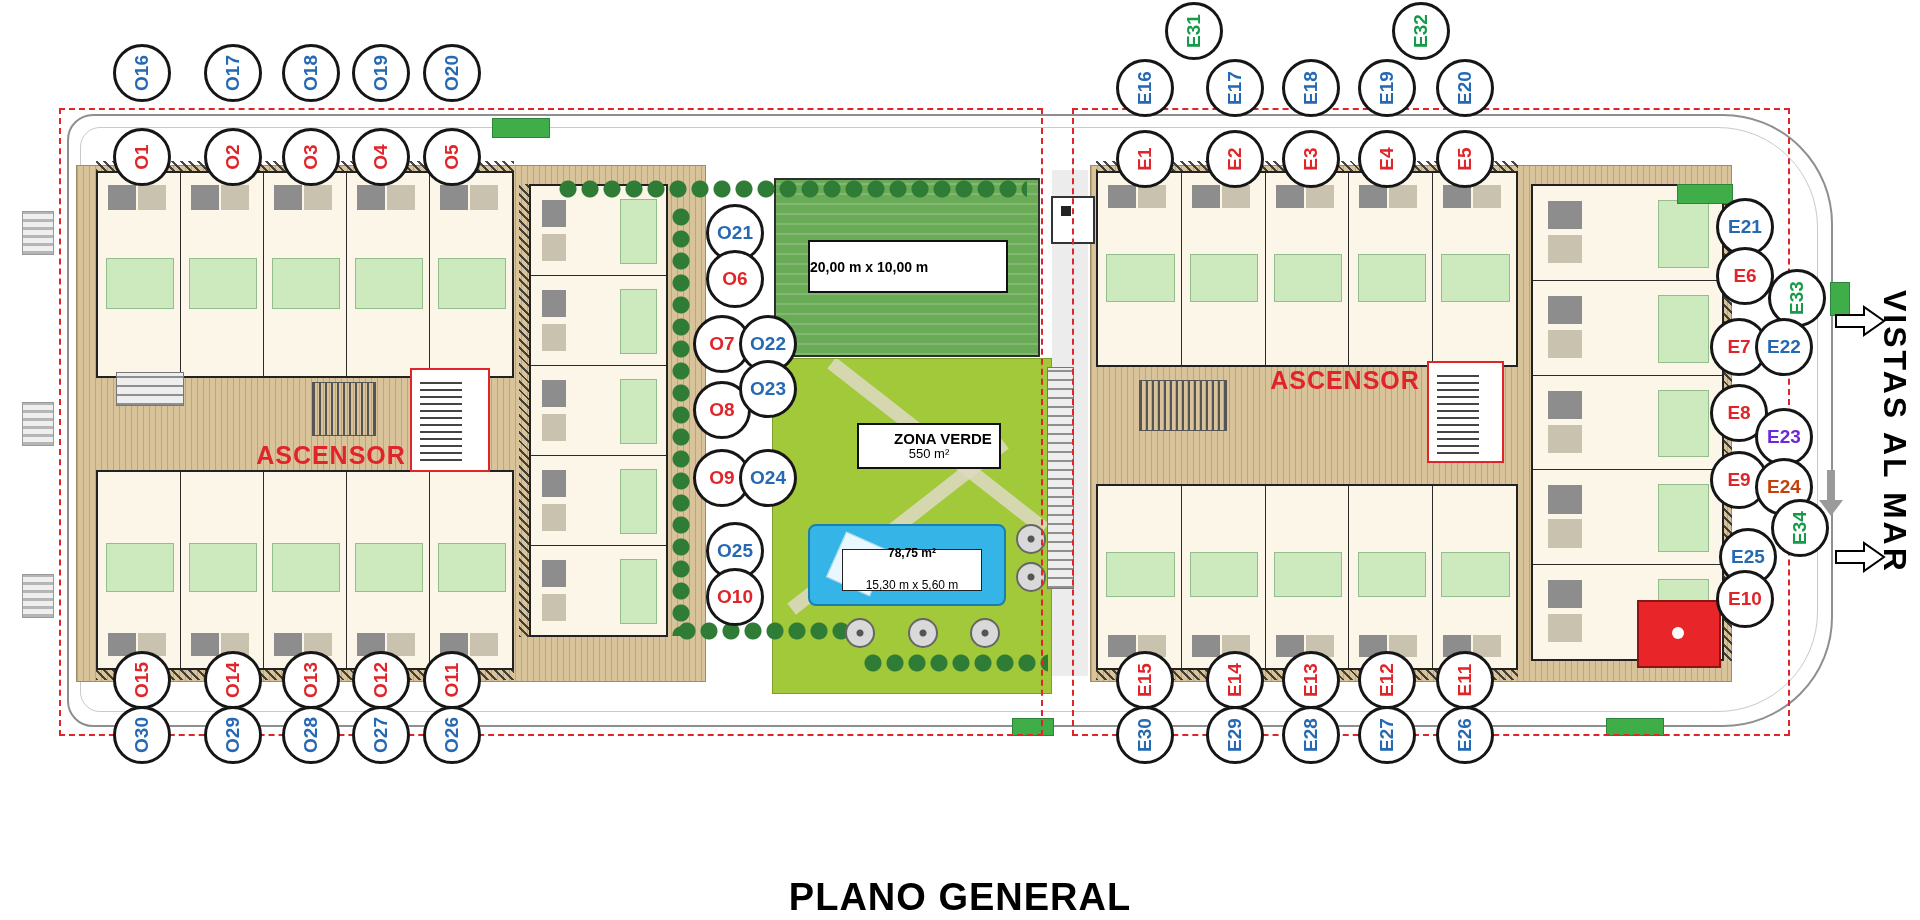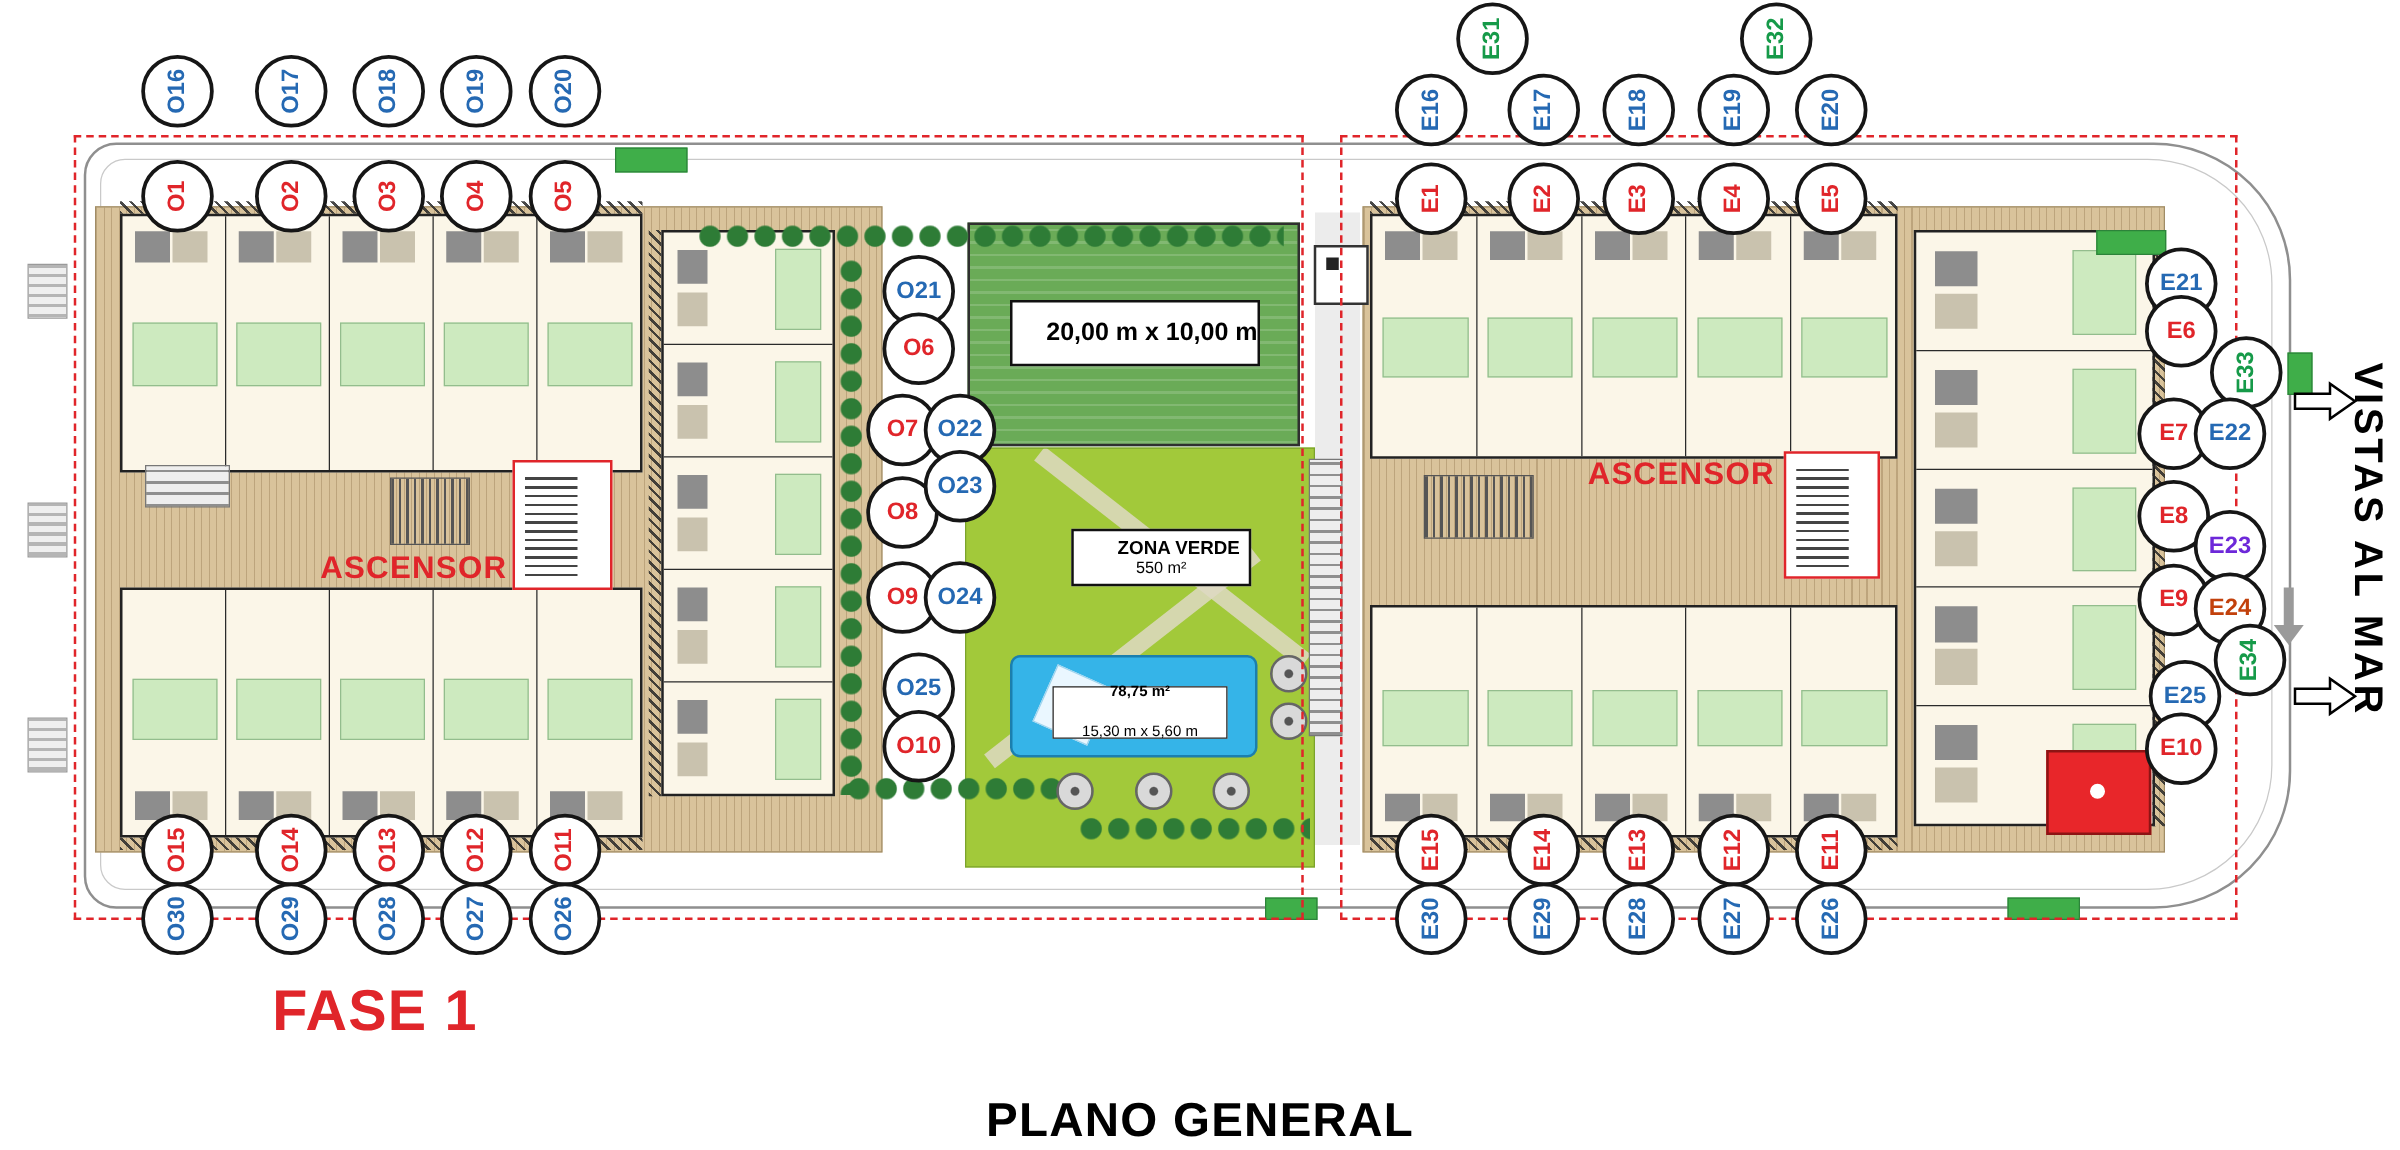--- a/index.html
+++ b/index.html
@@ -54,21 +54,21 @@
   .lift{border:2.5px solid #e0252a;background:#fff;z-index:6;box-sizing:border-box;}
   .lift .stairs{position:absolute;left:8px;top:9px;width:42px;height:82px;
         background:repeating-linear-gradient(0deg,#444 0 2px,transparent 2px 7px);}
   .ascensor{z-index:25;color:#e0252a;font-weight:bold;font-size:25px;letter-spacing:1px;
         transform:translate(-50%,-50%);white-space:nowrap;}
 
   
   #court{left:774px;top:178px;width:262px;height:175px;background:#6aab57;border:2px solid #2f2f2f;z-index:3;
         background-image:repeating-linear-gradient(0deg,rgba(255,255,255,.16) 0 2px,transparent 2px 10px);}
   #court-label{left:808px;top:240px;width:196px;height:49px;background:#fff;border:2px solid #111;z-index:10;
-        display:flex;align-items:center;justify-content:flex-end;font-weight:bold;font-size:20px;}
+        display:flex;align-items:center;justify-content:flex-start;font-weight:bold;font-size:14px;}
   #greenzone{left:772px;top:358px;width:278px;height:334px;background:#a2c93a;border:1px solid #7ba32c;z-index:3;overflow:hidden;}
   .gz-path{position:absolute;background:#ded9c3;opacity:.85;}
   #gz-label{left:857px;top:423px;width:140px;height:42px;background:#fff;border:2px solid #111;z-index:10;
         display:flex;flex-direction:column;align-items:center;justify-content:center;line-height:1.15;}
   #gz-label .l1{font-weight:bold;font-size:15px;margin-left:28px;}
   #gz-label .l2{font-size:13px;}
   #pool{left:808px;top:524px;width:194px;height:78px;background:#35b4e8;border:2px solid #1b7fae;border-radius:8px;z-index:6;}
   .pool-step{position:absolute;left:24px;top:13px;width:46px;height:48px;background:#eaf7ff;
         border:1px solid #9fd4ee;transform:rotate(24deg);}
   #pool-label{left:842px;top:549px;width:138px;height:40px;background:#fff;border:1.5px solid #222;z-index:10;
@@ -220,21 +220,20 @@
   <div class="abs" id="pool-label">
     <span class="l1">78,75 m²</span>
     <span class="l2">15,30 m x 5,60 m</span>
   </div>
 
   <div class="abs phase" id="ph1"></div>
   <div class="abs phase" id="ph2"></div>
 
   <div class="abs ascensor" style="left:331px;top:455px;">ASCENSOR</div>
   <div class="abs ascensor" style="left:1345px;top:380px;">ASCENSOR</div>
-  <div class="abs fase-label" style="left:300px;top:808px;">FASE 1</div>
   <div class="abs" id="title">PLANO GENERAL</div>
   <div class="abs" id="vistas">VISTAS AL MAR</div>
 
   <div class="abs sea-arrow" style="left:1834px;top:304px;">
     <svg width="52" height="34" viewBox="0 0 52 34">
         <path d="M2 11 H30 V3 L50 17 L30 31 V23 H2 Z" fill="#ffffff" stroke="#000" stroke-width="2"></path>
       </svg>
   </div>
   <div class="abs sea-arrow" style="left:1834px;top:540px;">
     <svg width="52" height="34" viewBox="0 0 52 34">
@@ -284,21 +283,21 @@
       <div class="ulabel rot" style="left: 1206px; top: 59px; color: rgb(37, 105, 179);">E17</div>
       <div class="ulabel rot" style="left: 1282px; top: 59px; color: rgb(37, 105, 179);">E18</div>
       <div class="ulabel rot" style="left: 1358px; top: 59px; color: rgb(37, 105, 179);">E19</div>
       <div class="ulabel rot" style="left: 1436px; top: 59px; color: rgb(37, 105, 179);">E20</div>
       <div class="ulabel rot" style="left: 1116px; top: 130px; color: rgb(224, 37, 42);">E1</div>
       <div class="ulabel rot" style="left: 1206px; top: 130px; color: rgb(224, 37, 42);">E2</div>
       <div class="ulabel rot" style="left: 1282px; top: 130px; color: rgb(224, 37, 42);">E3</div>
       <div class="ulabel rot" style="left: 1358px; top: 130px; color: rgb(224, 37, 42);">E4</div>
       <div class="ulabel rot" style="left: 1436px; top: 130px; color: rgb(224, 37, 42);">E5</div>
       <div class="ulabel" style="left: 1716px; top: 198px; color: rgb(37, 105, 179);">E21</div>
-      <div class="ulabel" style="left: 1716px; top: 236px; color: rgb(224, 37, 42);">E6</div>
+      <div class="ulabel" style="left: 1716px; top: 247px; color: rgb(224, 37, 42);">E6</div>
       <div class="ulabel rot" style="left: 1768px; top: 269px; color: rgb(22, 154, 73);">E33</div>
       <div class="ulabel" style="left: 1710px; top: 318px; color: rgb(224, 37, 42);">E7</div>
       <div class="ulabel" style="left: 1755px; top: 318px; color: rgb(37, 105, 179);">E22</div>
       <div class="ulabel" style="left: 1710px; top: 384px; color: rgb(224, 37, 42);">E8</div>
       <div class="ulabel" style="left: 1755px; top: 408px; color: #6d28d9;">E23</div>
       <div class="ulabel" style="left: 1710px; top: 451px; color: rgb(224, 37, 42);">E9</div>
       <div class="ulabel" style="left: 1755px; top: 458px; color: #c2410c;">E24</div>
       <div class="ulabel rot" style="left: 1771px; top: 499px; color: rgb(22, 154, 73);">E34</div>
       <div class="ulabel" style="left: 1719px; top: 528px; color: rgb(37, 105, 179);">E25</div>
       <div class="ulabel" style="left: 1716px; top: 570px; color: rgb(224, 37, 42);">E10</div>

